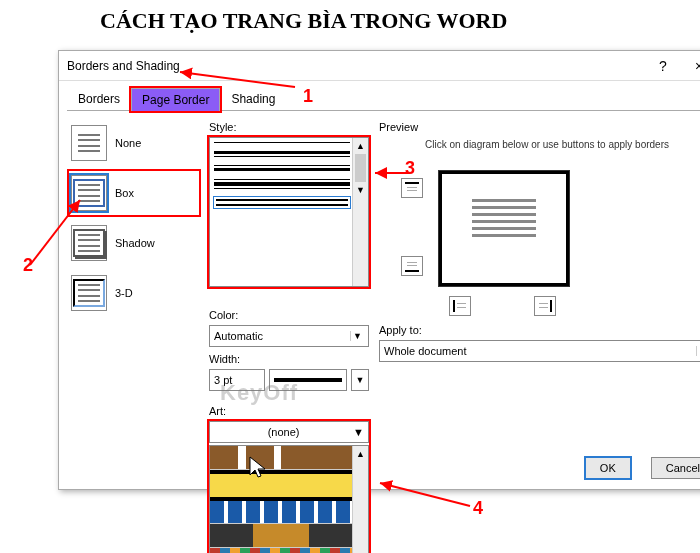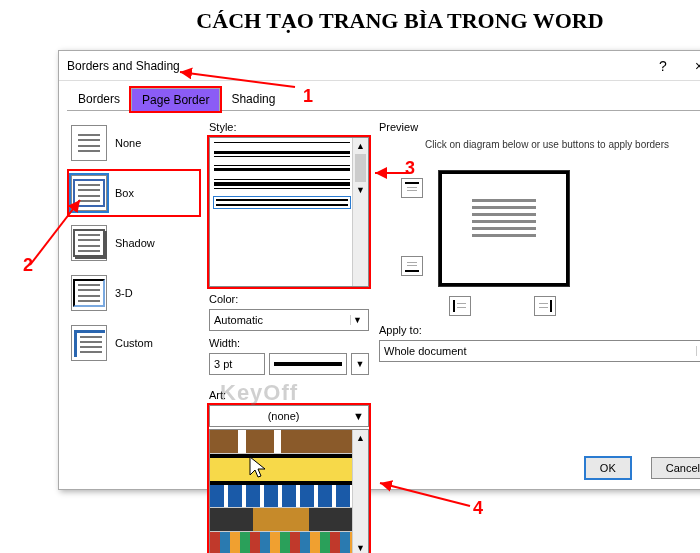--- a/index.html
+++ b/index.html
@@ -1,17 +1,17 @@
 <!DOCTYPE html>
 <html><head>
 <meta charset="utf-8">
 <style>
   * { box-sizing: border-box; margin: 0; padding: 0; font-family: "Segoe UI", Tahoma, sans-serif; }
   body { background: #fff; width: 700px; height: 553px; position: relative; }
-  .page-title { font-family: "Times New Roman", serif; font-weight: bold; font-size: 22px; text-align: center; padding: 8px 0 0 100px; }
+  .page-title { font-family: "Times New Roman", serif; font-weight: bold; font-size: 22px; padding: 8px 0 0 100px; }
   .dialog { position: absolute; left: 58px; top: 50px; width: 668px; height: 440px; border: 1px solid #aaa; background: #fff; box-shadow: 2px 2px 6px rgba(0,0,0,0.3); }
   .titlebar { height: 30px; display: flex; align-items: center; padding: 0 8px; border-bottom: 1px solid #ddd; }
   .titlebar .title { font-size: 12px; flex: 1; }
   .titlebar .btn { width: 36px; height: 24px; display: flex; align-items: center; justify-content: center; font-size: 14px; }
   .tabs { display: flex; padding: 6px 8px 0 8px; font-size: 12px; align-items: center; }
   .tab { padding: 4px 10px; border: 1px solid transparent; border-bottom: none; cursor: pointer; }
   .tab.active { border-color: #aaa; background: #8b5cf6; position: relative; top: 1px; }
   .red-box { outline: 2px solid red; }
   .tabline { border-bottom: 1px solid #aaa; margin: 0 8px; }
   .body { display: flex; padding: 10px 10px; gap: 10px; }
@@ -132,33 +132,20 @@
               <div class="thumb-lines">
                 <span></span>
                 <span></span>
                 <span></span>
                 <span></span>
               </div>
             </div>
           </div>
         <span>3-D</span>
       </div>
-      <div class="setting-item">
-        <div class="thumb">
-            <div class="thumb-custom">
-              <div class="thumb-lines">
-                <span></span>
-                <span></span>
-                <span></span>
-                <span></span>
-              </div>
-            </div>
-          </div>
-        <span>Custom</span>
-      </div>
     </div>
 
     <div class="col style-col">
       <div class="label">Style:</div>
       <div class="style-list red-box">
         <div class="line" style="border-top-style:solid;border-top-width:1px"></div>
         <div style="display:flex;flex-direction:column;gap:2px">
           <div class="line" style="border-top-style:solid;border-top-width:3px"></div>
           <div class="line" style="border-top-style:solid;border-top-width:1px"></div>
         </div>
@@ -176,21 +163,21 @@
           <div class="line" style="border-top-style:solid;border-top-width:2px"></div>
         </div>
         <div class="scroll">
           <div class="up">▲</div>
           <div class="thumb-sc"></div>
           <div style="flex:1"></div>
           <div class="down">▼</div>
         </div>
       </div>
 
-      <div class="label" style="margin-top:6px">Color:</div>
+      <div class="label" style="margin-top:22px">Color:</div>
       <div class="combo">
         <span>Automatic</span>
         <span class="arrow">▼</span>
       </div>
 
       <div class="label" style="margin-top:6px">Width:</div>
       <div class="width-row">
         <div class="combo">
           <span>3 pt</span>
         </div>

